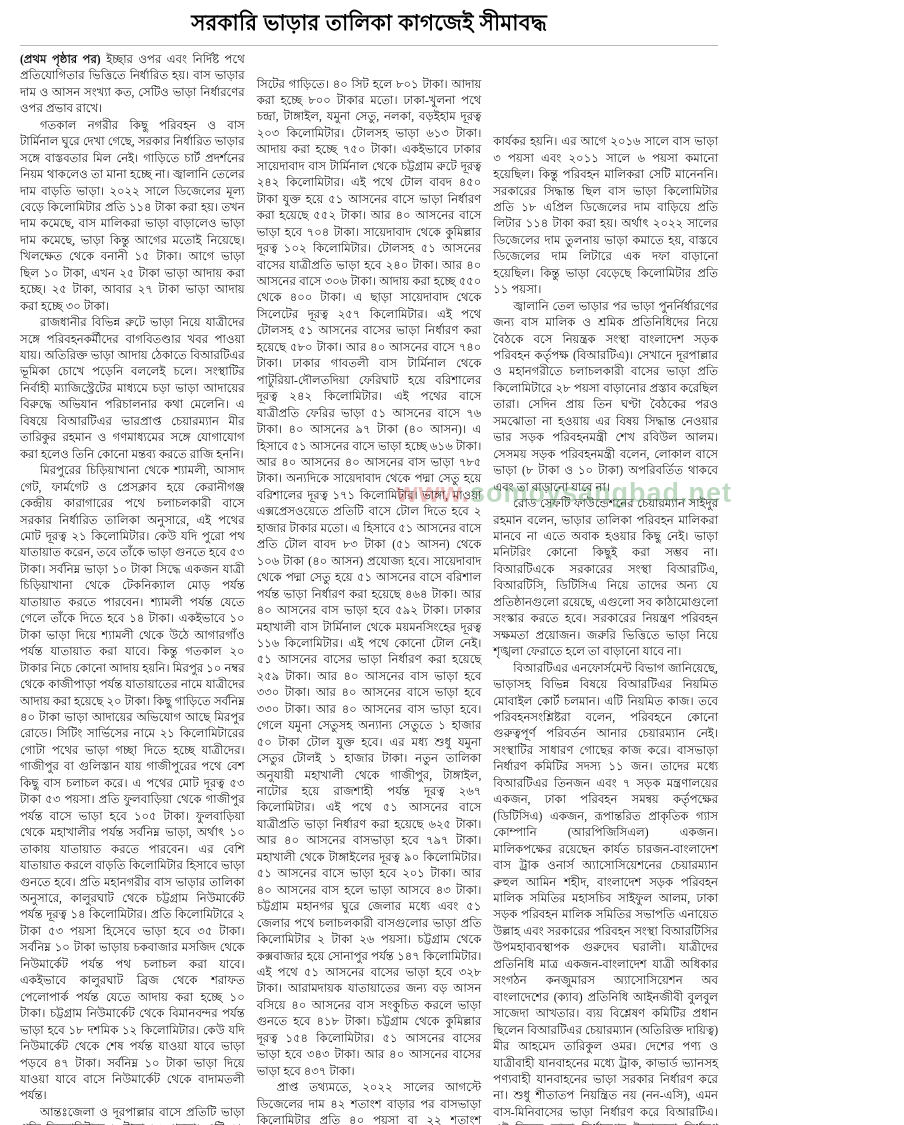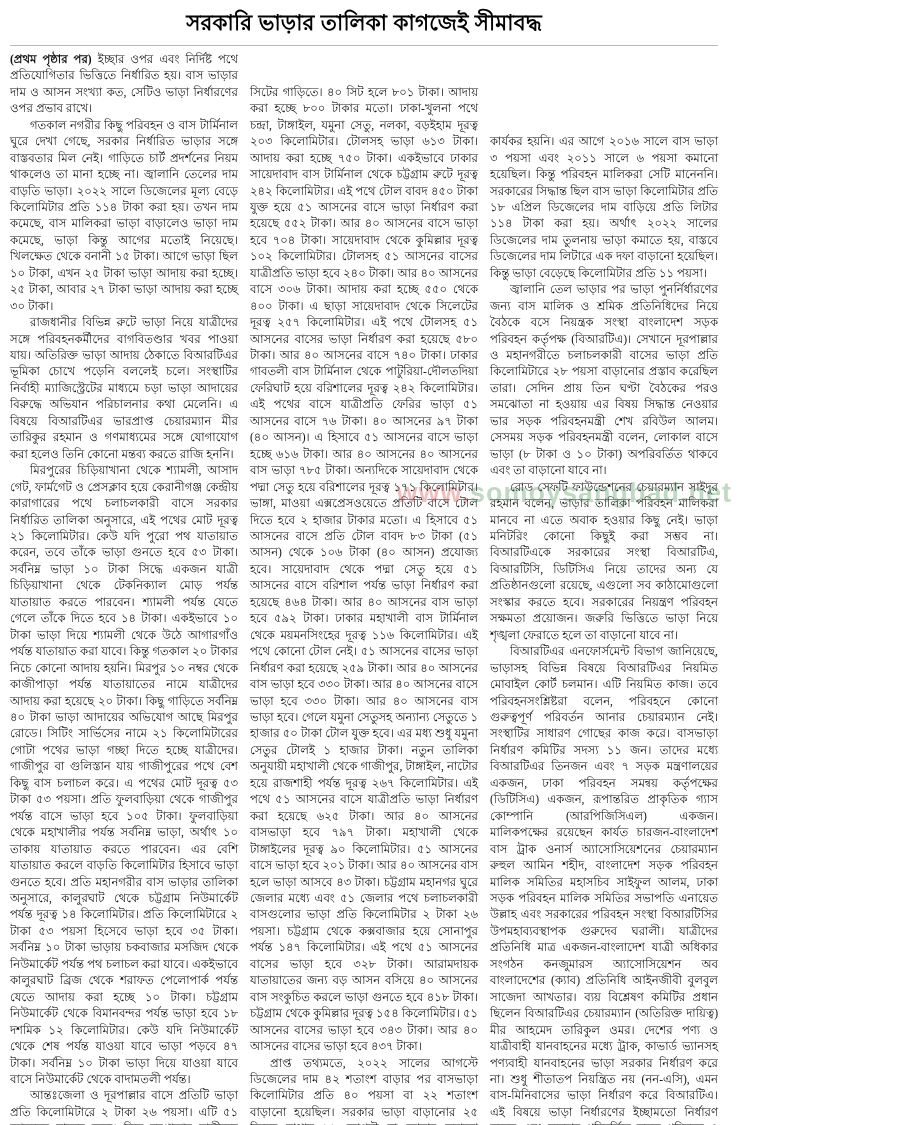--- a/index.html
+++ b/index.html
@@ -12,21 +12,21 @@
     height: 1125px;
     font-family: "Liberation Serif", serif;
     color: #111111;
     position: relative;
     overflow: hidden;
   }
   .page {
     width: 732px;
     height: 1125px;
     box-sizing: border-box;
-    padding: 8px 14px 6px 10px;
+    padding: 8px 14px 6px 20px;
     position: relative;
   }
   .headline {
     text-align: center;
     font-family: "Liberation Sans", sans-serif;
     font-weight: bold;
     font-size: 21.5px;
     letter-spacing: 0.2px;
     color: #000000;
     padding: 2px 0 6px 0;

